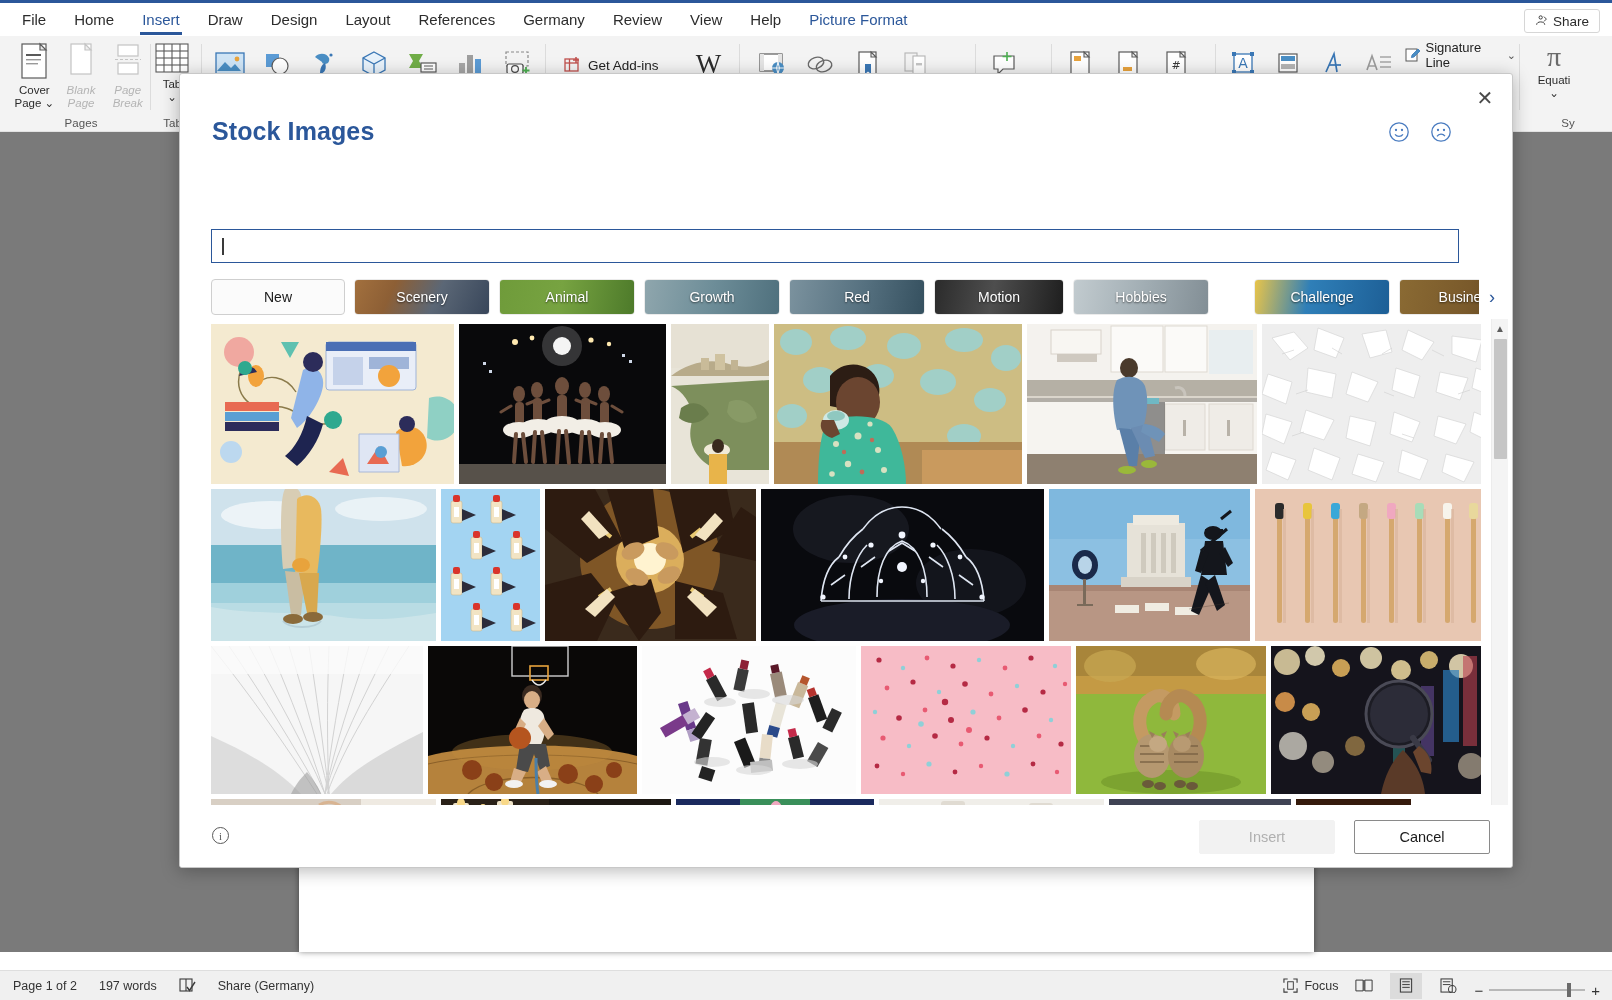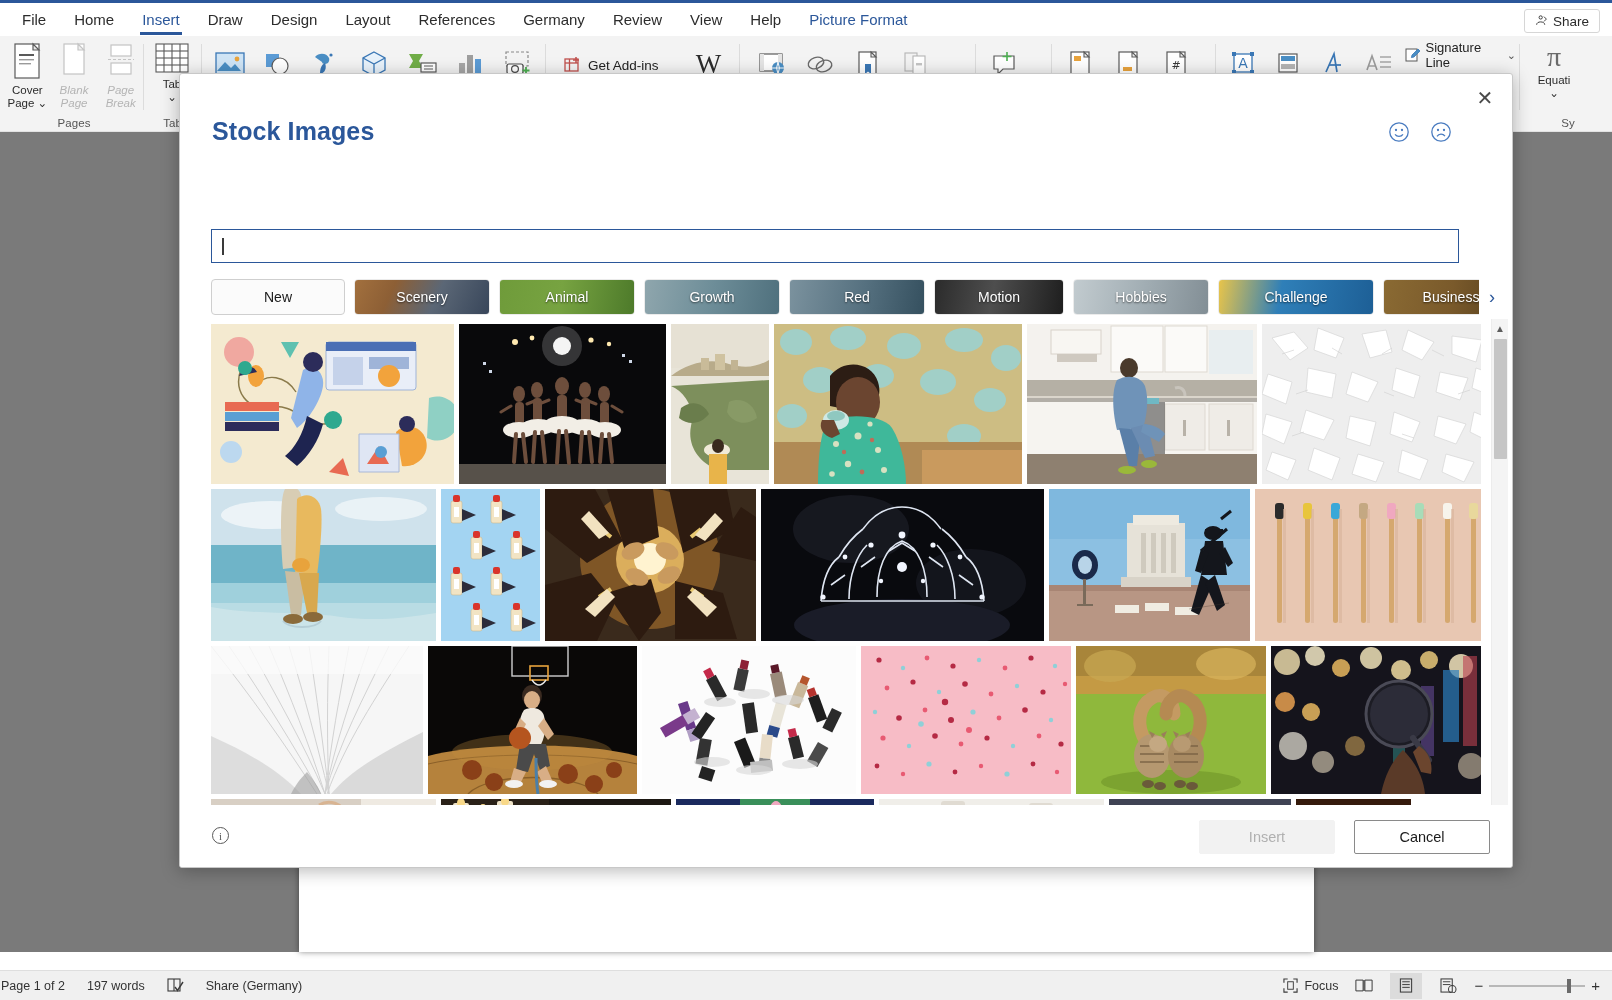--- a/index.html
+++ b/index.html
@@ -85,22 +85,22 @@
     position:absolute; right:14px; top:598px; width:168px; height:52px;
     background:#d7c487; padding:5px 7px; font-size:7px; color:#8a7b3c; line-height:11px;
   }
 
   
   .statusbar{
     position:absolute; left:0; bottom:0; width:1612px; height:30px;
     background:#f0f0f0; border-top:1px solid #dedede;
     display:flex; align-items:center; font-size:12.5px; color:#333;
   }
-  .sb-left{ display:flex; align-items:center; gap:22px; padding-left:1px; }
-  .sb-right{ margin-left:auto; display:flex; align-items:center; gap:10px; padding-right:12px; }
+  .sb-left{ display:flex; align-items:center; gap:22px; padding-left:13px; }
+  .sb-right{ margin-left:auto; display:flex; align-items:flex-end; gap:10px; padding-right:12px; }
   .viewbtn{ width:32px; height:26px; display:flex; align-items:center; justify-content:center; }
   .viewbtn.sel{ background:#dcdcdc; }
   .zoomslider{ display:flex; align-items:center; gap:6px; }
   .zoomtrack{ width:96px; height:2px; background:#b8b8b8; position:relative; }
   .zoomthumb{ position:absolute; left:78px; top:-6px; width:4px; height:14px; background:#6b6b6b; }
 
   
   .dialog{
     position:absolute; left:179px; top:73px; width:1334px; height:795px;
     background:#fff; border:1px solid #c8c8c8; border-radius:3px;
@@ -226,21 +226,21 @@
             <path d="M5 3a2 2 0 104 0 2 2 0 00-4 0zM2 12c0-2.2 2.2-3.5 5-3.5S12 9.8 12 12" fill="none" stroke="#2b2b2b" stroke-width="1.1"></path>
             <path d="M11 2l3 3-3 3" fill="none" stroke="#2b2b2b" stroke-width="1.1"></path>
           </svg>
       </span>
       <span>Share</span>
     </div>
   </div>
 
   <div class="ribbon">
 
-    <div class="rgroup" style="left:4px; width:140px;justify-content:space-between;">
+    <div class="rgroup" style="left:11px; width:140px;justify-content:space-between;">
       <div class="bigbtn">
         <span>
           <svg width="34" height="40" viewBox="0 0 34 40">
               <rect x="5" y="2" width="24" height="34" fill="#fff" stroke="#5a5a5a" stroke-width="1.2"></rect>
               <path d="M23 2l6 6h-6z" fill="#e8e8e8" stroke="#5a5a5a" stroke-width="1.2"></path>
               <rect x="9" y="12" width="15" height="2" fill="#5a5a5a"></rect>
               <rect x="9" y="17" width="15" height="1.4" fill="#9a9a9a"></rect>
               <rect x="9" y="21" width="12" height="1.4" fill="#9a9a9a"></rect>
             </svg>
         </span>
@@ -665,21 +665,21 @@
         <span class="chiptext">Red</span>
       </div>
       <div class="chip" style="width:128px;">
         <span class="bgimg" style="background:linear-gradient(100deg,#2b2b2b 0%,#4e4e4e 45%,#1e1e1e 100%);"></span>
         <span class="chiptext">Motion</span>
       </div>
       <div class="chip" style="width:136px;">
         <span class="bgimg" style="background:linear-gradient(100deg,#c2cbcf 0%,#a2aeb4 50%,#828e95 100%);"></span>
         <span class="chiptext">Hobbies</span>
       </div>
-      <div class="chip" style="width:156px;">
+      <div class="chip" style="width:136px;margin-left:36px;">
         <span class="bgimg" style="background:linear-gradient(100deg,#e8c44a 0%,#2f7fb8 40%,#1d5f96 100%);"></span>
         <span class="chiptext">Challenge</span>
       </div>
       <div class="chip" style="width:136px;">
         <span class="bgimg" style="background:linear-gradient(100deg,#8a6a33 0%,#7a5a2b 50%,#523c1c 100%);"></span>
         <span class="chiptext">Business</span>
       </div>
     </div>
     <div class="chip-next">›</div>
 

